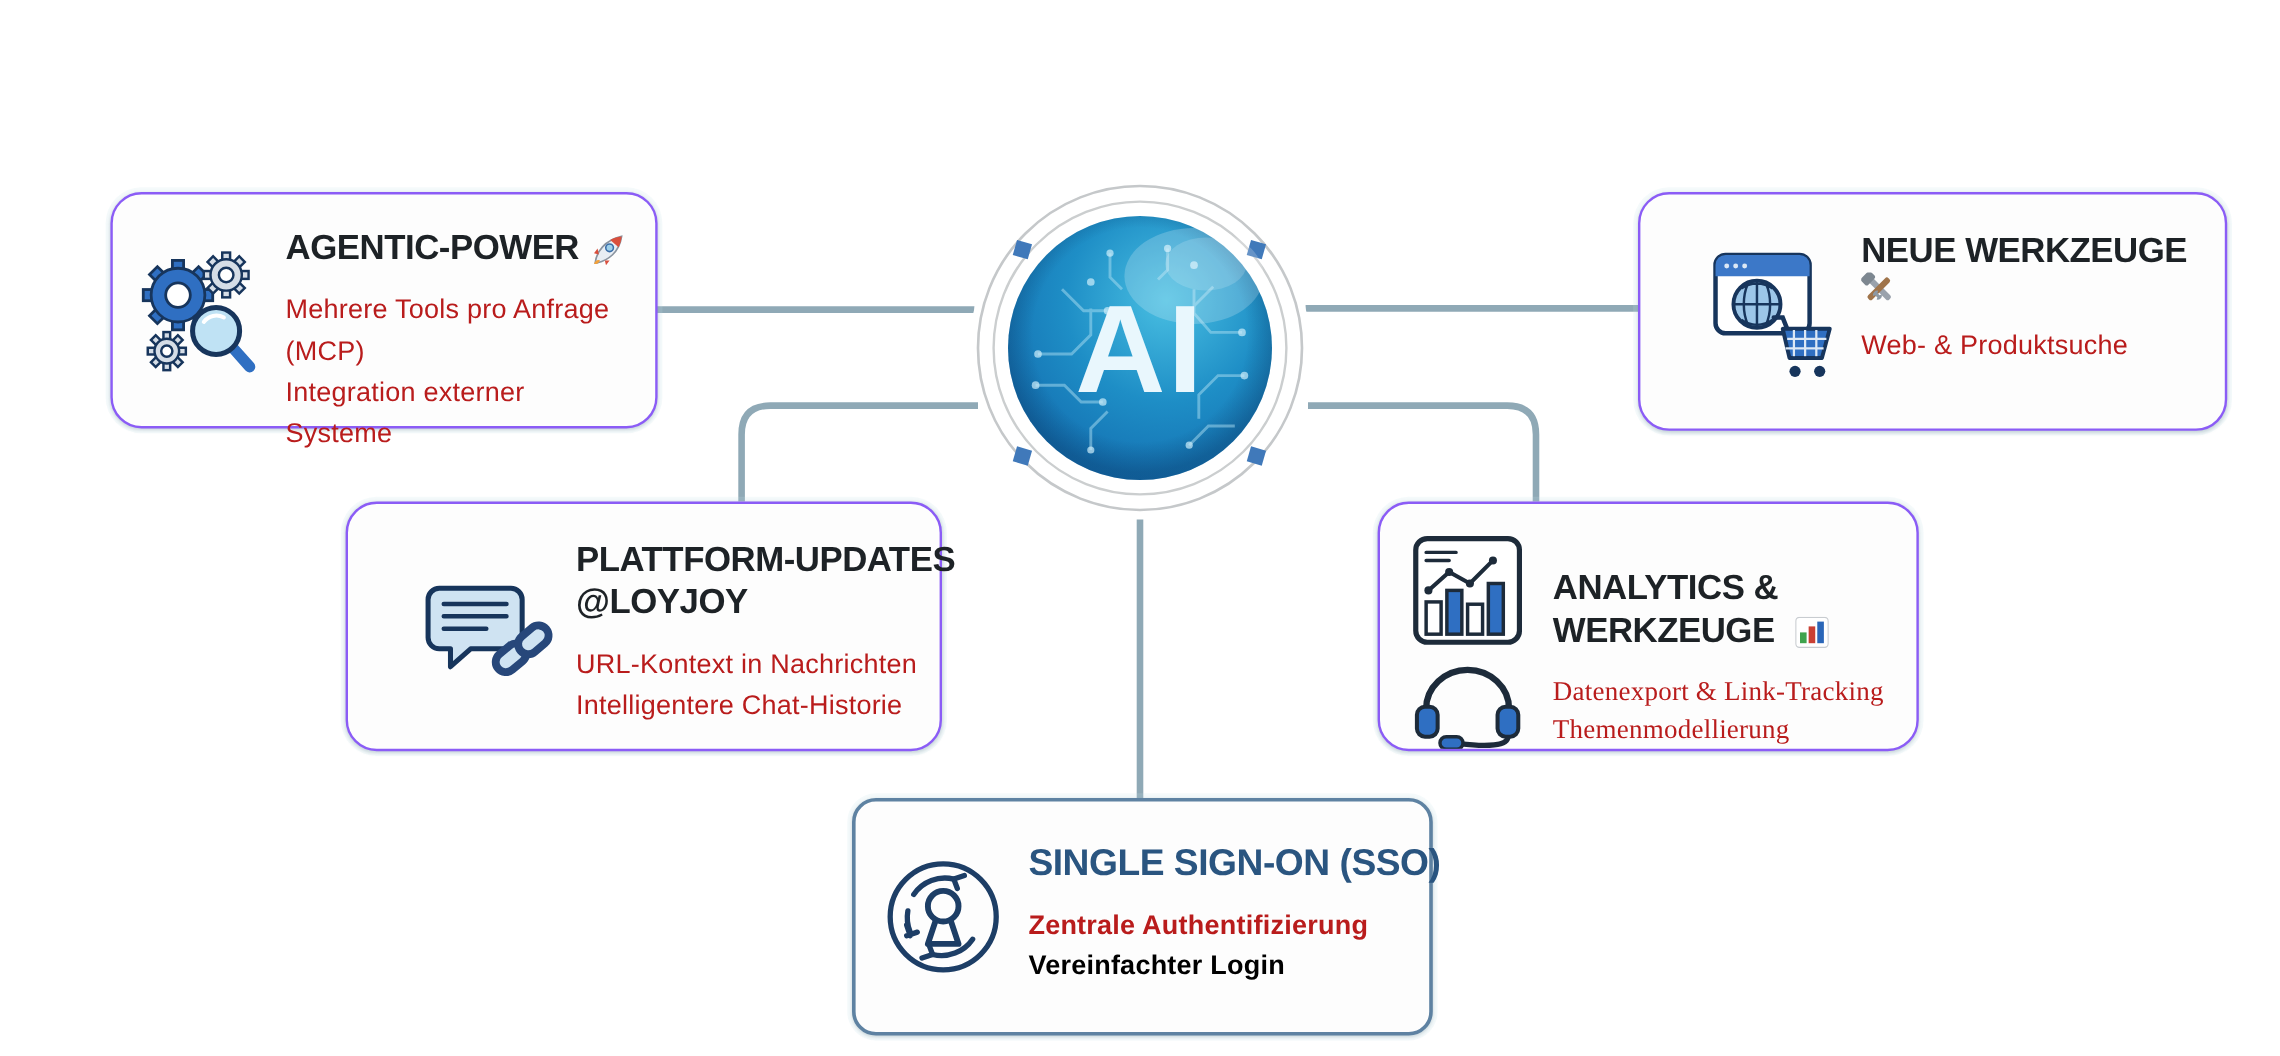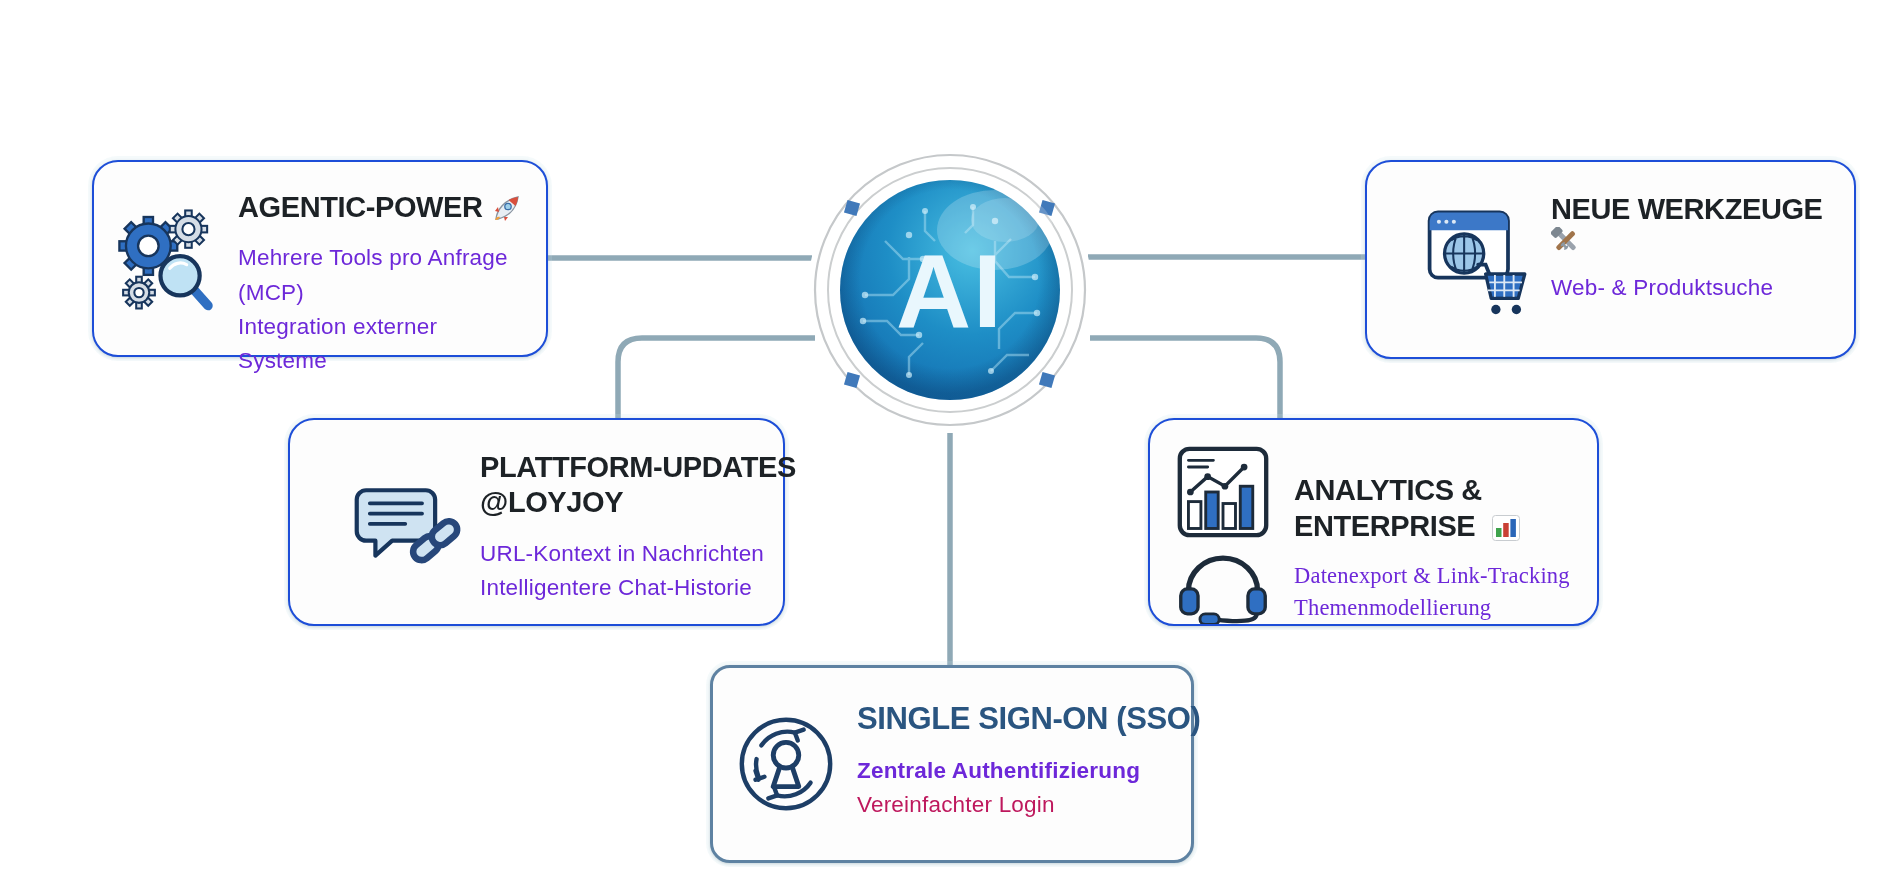--- a/index.html
+++ b/index.html
@@ -3,39 +3,39 @@
 <meta charset="utf-8">
 <style>
   html,body{margin:0;padding:0;background:#ffffff;}
   .canvas{
     position:relative;width:1900px;height:880px;background:#ffffff;overflow:hidden;
     font-family:"Liberation Sans", sans-serif;
   }
   .wires{position:absolute;left:0;top:0;z-index:0;}
   
   .card{
-    position:absolute;z-index:2;background:#fdfdfd;border:2px solid #1d4ed8;
+    position:absolute;z-index:2;background:#fdfdfd;border:2px solid #8b5cf6;
     border-radius:26px;display:flex;align-items:stretch;
     box-shadow:0 1px 3px rgba(110,140,155,.35), 0 0 0 4px rgba(200,225,232,.18);
   }
   .card.sso{border-color:#5e82a2;border-width:3px;}
   .icon-col{width:118px;display:flex;flex-direction:column;align-items:center;justify-content:center;gap:10px;padding-left:14px;flex:none;}
   .text-col{flex:1;padding:0 18px 0 12px;}
   .card-title{
     font-weight:bold;color:#1d2226;font-size:29px;letter-spacing:-.4px;line-height:1.22;
     display:flex;align-items:center;flex-wrap:wrap;gap:0 9px;
   }
   .card-title .tline{white-space:nowrap;}
   .sso .card-title{color:#2a5580;font-size:31px;}
   .card-body{margin-top:16px;}
   .bline{
-    font-size:22.5px;color:#6d28d9;font-weight:500;letter-spacing:.2px;line-height:1.52;
+    font-size:22.5px;color:#b91c1c;font-weight:500;letter-spacing:.2px;line-height:1.52;
   }
   .bline.strong{font-weight:bold;}
-  .bline.light{font-weight:400;color:#be185d;}
+  .bline.light{font-weight:700;color:#000000;}
   .emoji{display:inline-block;vertical-align:middle;}
   
   #card-agentic   {left:92px;  top:160px; width:452px; height:193px;}
   #card-agentic   .text-col{padding-top:28px;}
   #card-werkzeuge {left:1365px;top:160px; width:447px; height:195px;padding-left:40px;}
   #card-werkzeuge .text-col{padding-top:30px;}
   #card-plattform {left:288px; top:418px; width:447px; height:204px;padding-left:46px;}
   #card-plattform .text-col{padding-top:30px;}
   #card-analytics {left:1148px;top:418px; width:447px; height:204px;align-items:flex-end;}
   #card-analytics .text-col{padding-top:22px;}
@@ -265,21 +265,21 @@
       <rect x="6" y="40" width="18" height="26" rx="7" fill="#2f6fc2" stroke="#1d2b3a" stroke-width="3.5"></rect>
       <rect x="76" y="40" width="18" height="26" rx="7" fill="#2f6fc2" stroke="#1d2b3a" stroke-width="3.5"></rect>
       <path d="M85 66 c0 8 -18 9 -42 6" fill="none" stroke="#1d2b3a" stroke-width="4.5"></path>
       <rect x="26" y="66" width="20" height="11" rx="5.5" fill="#2f6fc2" stroke="#1d2b3a" stroke-width="3"></rect>
     </svg>
   </div>
   <div class="text-col">
     <div class="card-title">
       <span class="tline">ANALYTICS &amp;</span>
       <span class="tline">
-        <span>ENTERPRISE</span>
+        <span>WERKZEUGE</span>
         <svg class="emoji" width="28" height="26" viewBox="0 0 28 26" style="margin-left:9px">
           <rect x="0.5" y="0.5" width="27" height="25" rx="3" fill="#ffffff" stroke="#c8ccd0"></rect>
           <rect x="4" y="13" width="5.5" height="9" fill="#3fa34d"></rect>
           <rect x="11.2" y="8" width="5.5" height="14" fill="#c94034"></rect>
           <rect x="18.4" y="4" width="5.5" height="18" fill="#2a66b8"></rect>
         </svg>
       </span>
     </div>
     <div class="card-body">
       <div class="bline">Datenexport &amp; Link-Tracking</div>

